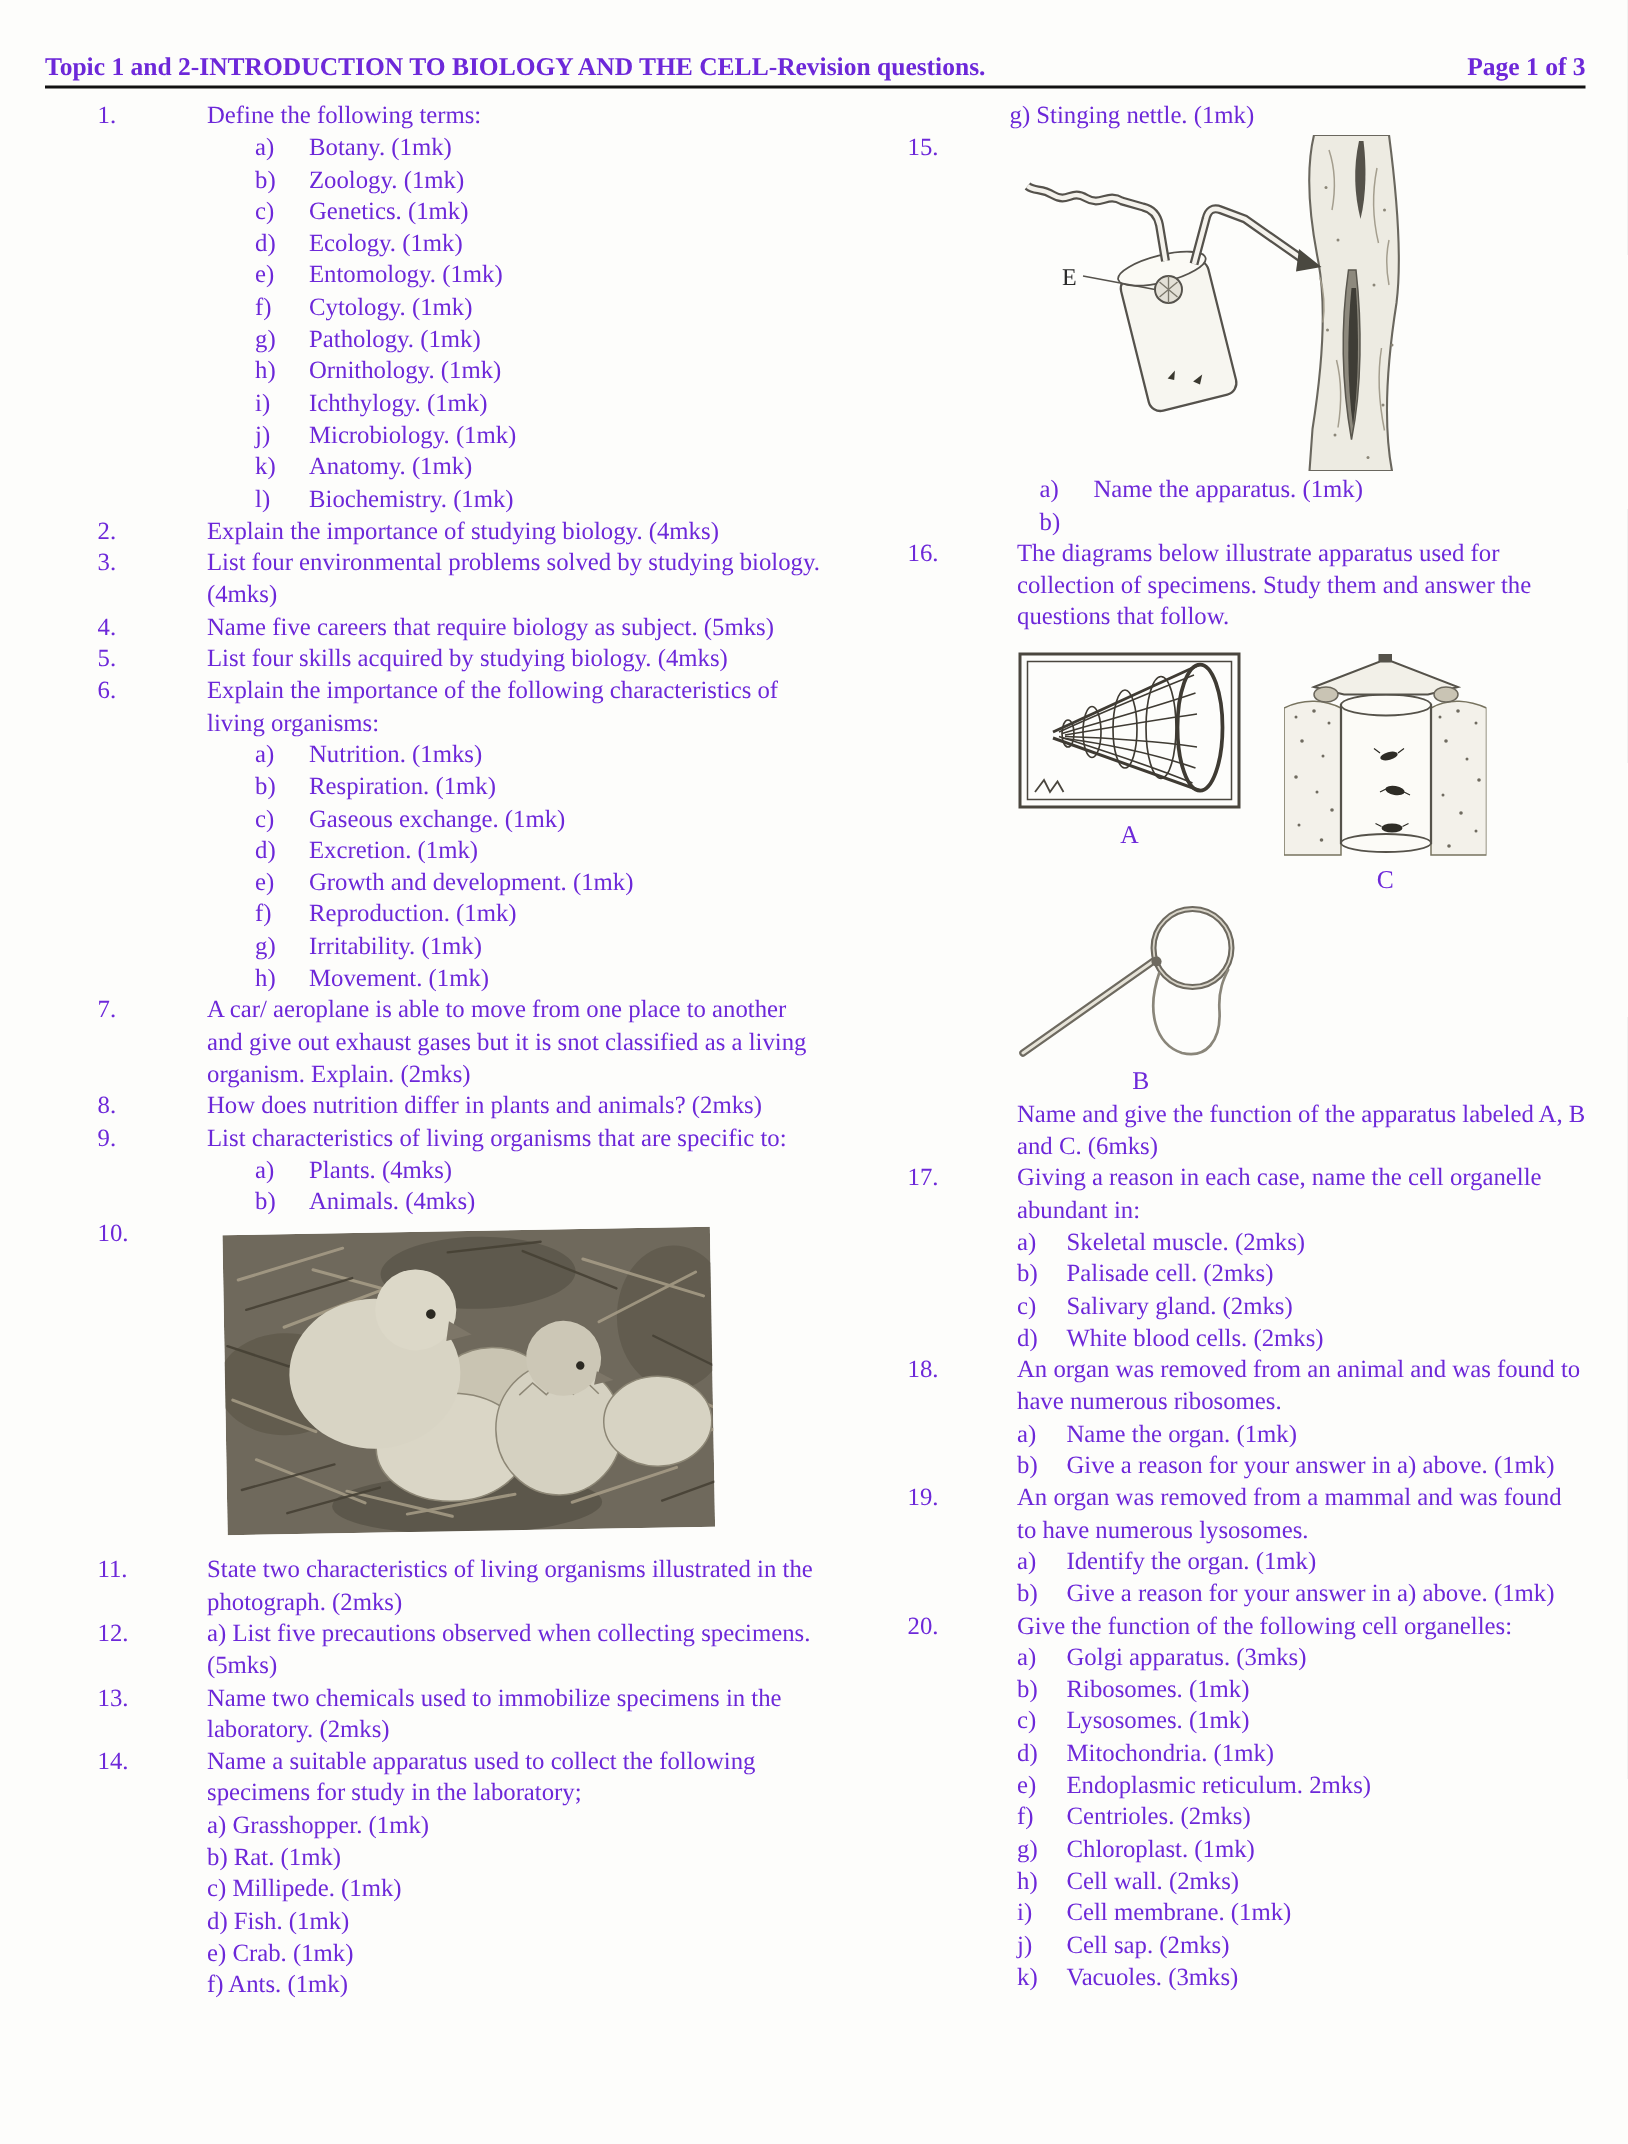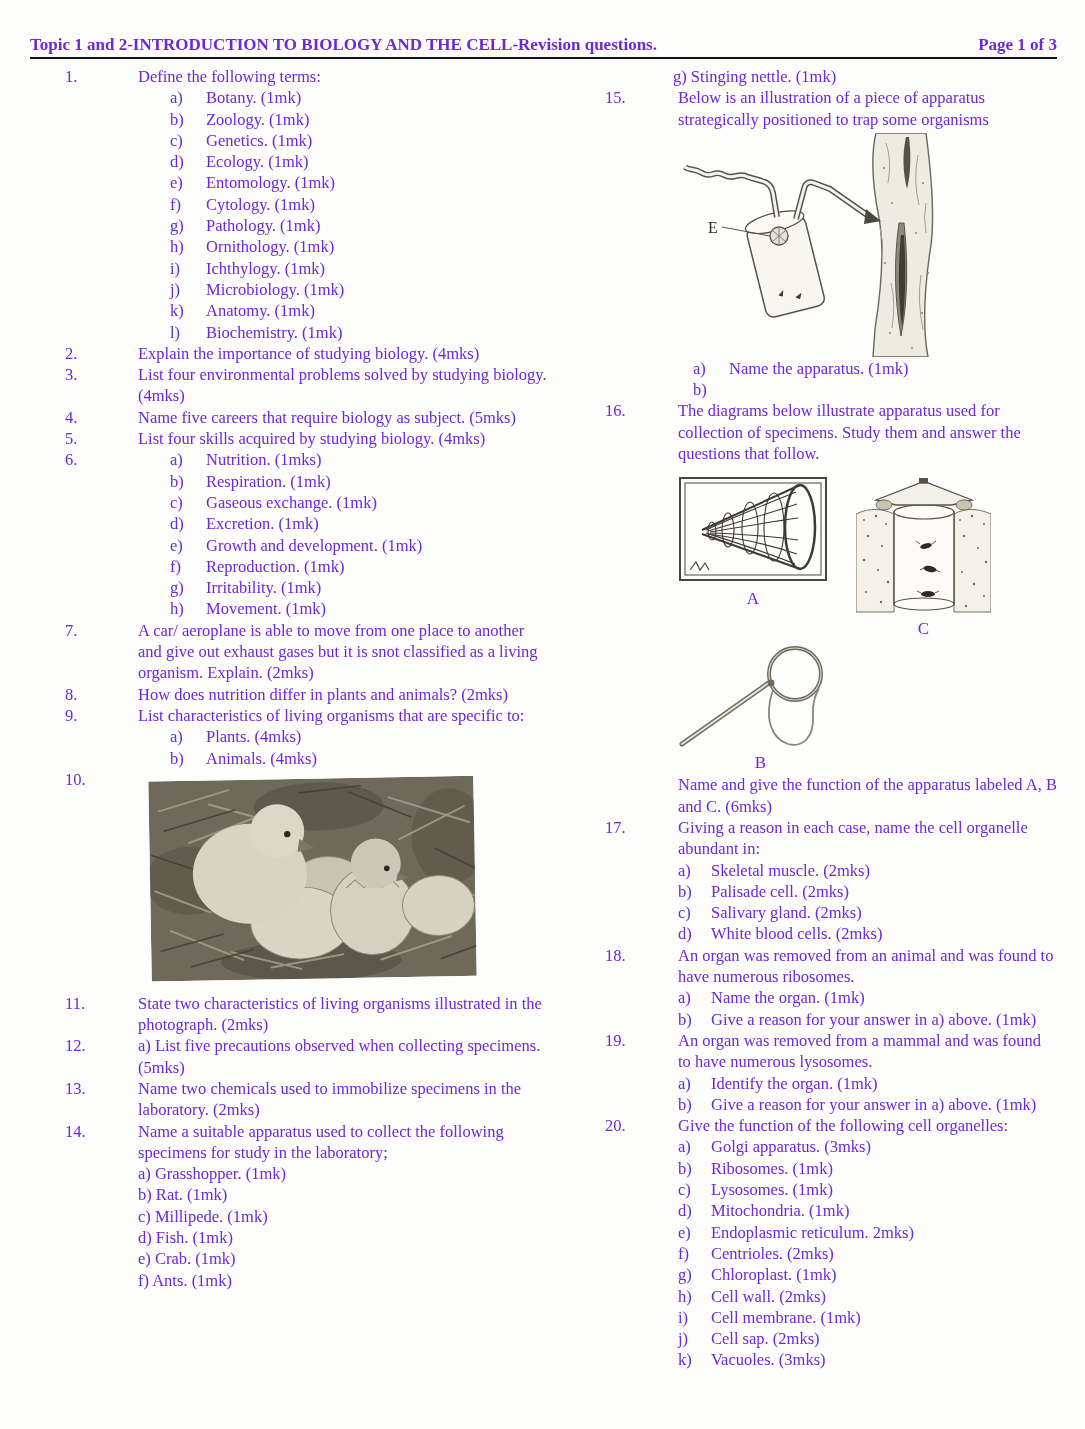--- a/index.html
+++ b/index.html
@@ -123,20 +123,21 @@
       <div class="q">
         <span class="qn">5.</span>
         <div class="qb">
             <div class="qt">List four skills acquired by studying biology. (4mks)</div>
           </div>
       </div>
 
       <div class="q">
         <span class="qn">6.</span>
         <div class="qb">
+          <div class="qt">Explain the importance of the following characteristics of living organisms:</div>
           <div class="subsL">
             <div class="sub">
                 <span class="sl">a)</span>
                 <span>Nutrition. (1mks)</span>
               </div>
             <div class="sub">
                 <span class="sl">b)</span>
                 <span>Respiration. (1mk)</span>
               </div>
             <div class="sub">
@@ -292,21 +293,20 @@
 
     </div>
 
     <div class="colR">
 
       <div class="gcont">g) Stinging nettle. (1mk)</div>
 
       <div class="q">
         <span class="qn">15.</span>
         <div class="qb">
-          <div class="qt">Below is an illustration of a piece of apparatus strategically positioned to trap some organisms</div>
           <div class="fig15">
             <svg width="270" height="224" viewBox="0 0 270 224">
               <g>
                 <path d="M196,0 C190,25 193,55 199,85 C205,118 201,158 195,196 L193,224 L248,224 C242,192 245,150 251,112 C255,80 251,38 246,0 Z" fill="#edebe2" stroke="#6a675e" stroke-width="1.4"></path>
                 <g stroke="#a49e8e" stroke-width="1" fill="none">
                   <path d="M206,10 q6,18 2,40"></path>
                     <path d="M238,22 q-5,25 1,50"></path>
                   <path d="M211,150 q5,20 1,45"></path>
                     <path d="M241,142 q-4,25 2,55"></path>
                   <path d="M200,95 q4,14 2,30"></path>

